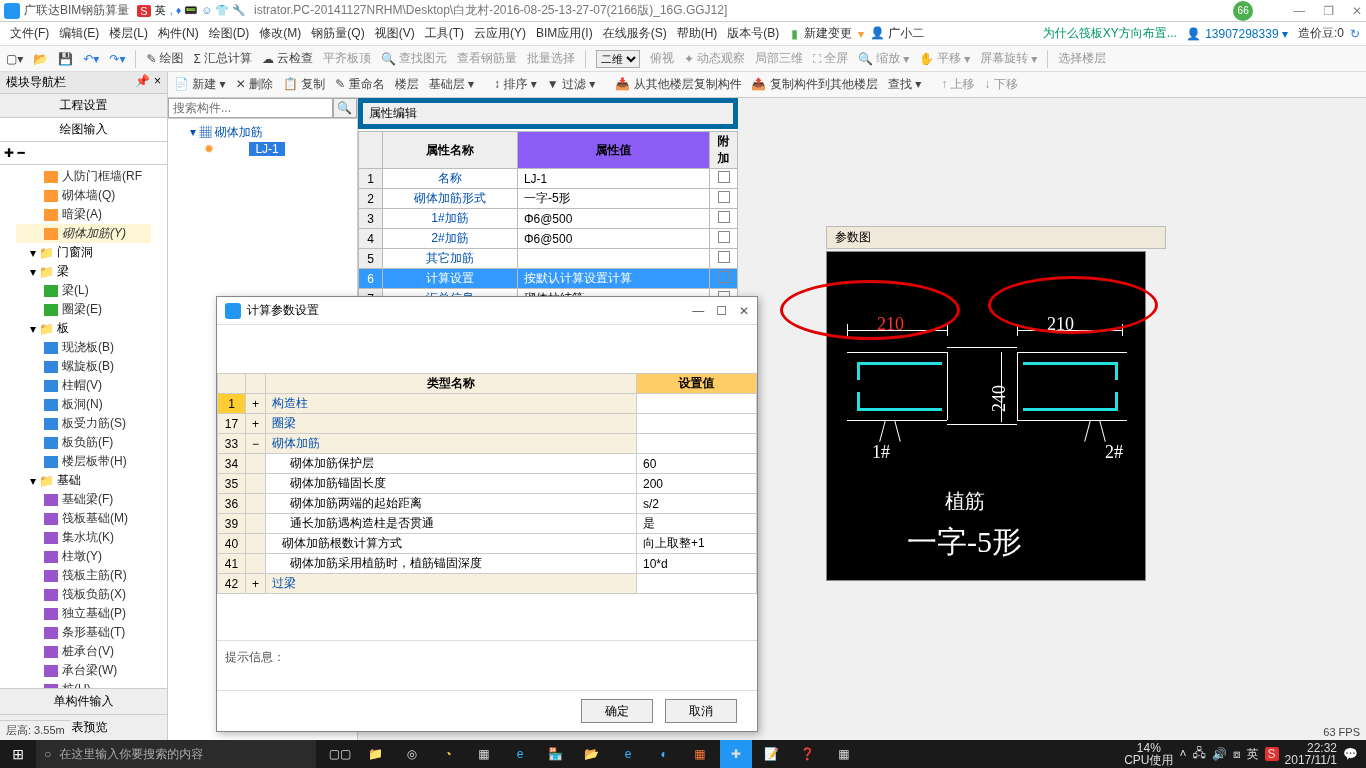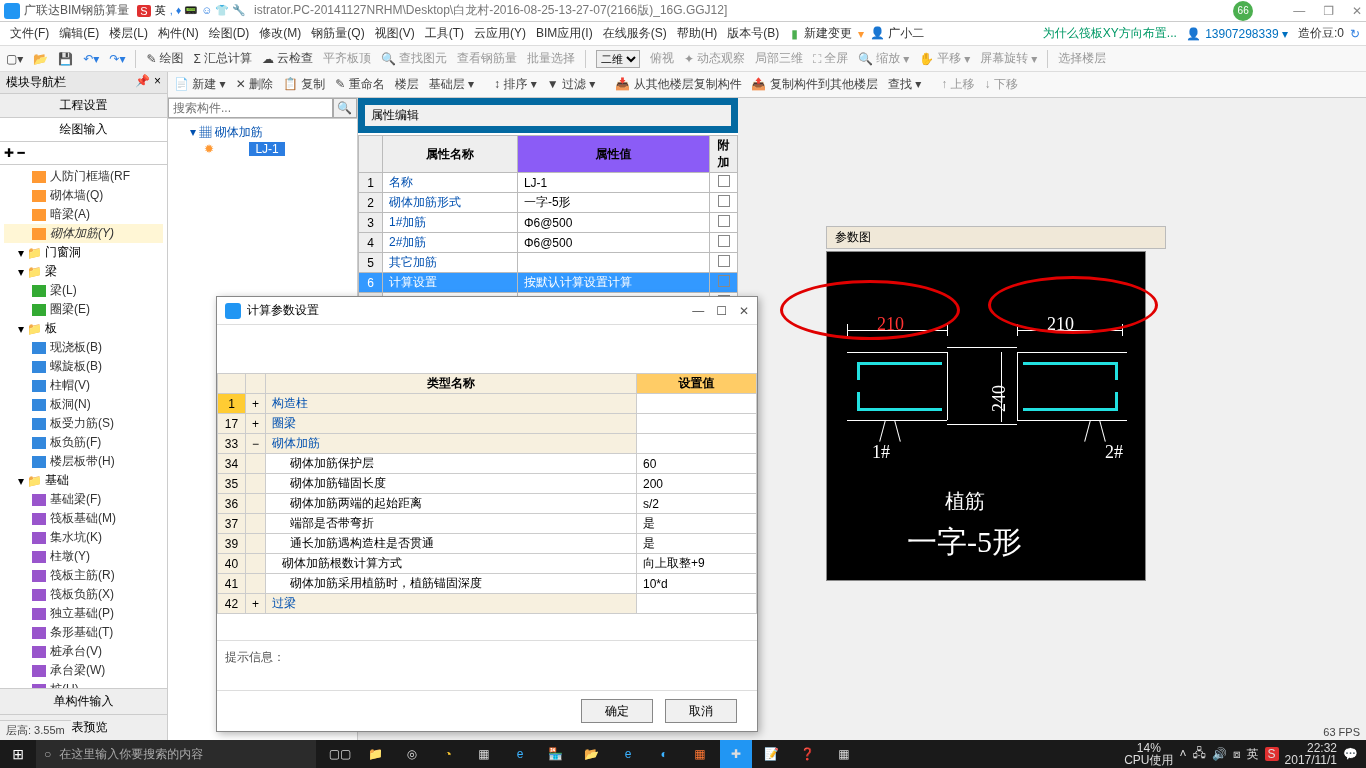--- a/index.html
+++ b/index.html
@@ -27,21 +27,21 @@
 .toolbar { height: 26px; background: #f8f8f8; border-bottom: 1px solid #ddd; display: flex; align-items: center; padding: 0 6px; gap: 10px; color: #444; }
 .toolbar .tb { display: flex; align-items: center; gap: 3px; cursor: pointer; }
 .toolbar .divider { width: 1px; height: 18px; background: #ccc; }
 .toolbar select { border: 1px solid #aaa; height: 18px; font-size: 11px; }
 
 
 .dock { position: absolute; left: 0; top: 72px; width: 168px; bottom: 28px; background: #f4f4f4; border-right: 1px solid #ccc; display: flex; flex-direction: column; }
 .dock-hdr { background: #e8e8e8; padding: 2px 6px; border-bottom: 1px solid #ccc; display: flex; justify-content: space-between; }
 .dock-tab { text-align: center; padding: 3px; background: #eee; border-bottom: 1px solid #ccc; cursor: pointer; }
 .dock-tab.active { background: #fff; }
-.tree { flex: 1; overflow: auto; background: #fff; padding: 2px 4px; }
+.tree { flex: 1; overflow: auto; background: #fff; padding: 2px 16px; }
 .tree-item { padding: 1px 4px 1px 28px; color: #333; white-space: nowrap; cursor: pointer; display: flex; align-items: center; gap: 4px; }
 .tree-item.sel { background: #fff6d5; font-style: italic; }
 .tree-group { padding: 1px 4px 1px 14px; display: flex; align-items: center; gap: 3px; }
 .tree-ico { width: 14px; height: 12px; display: inline-block; }
 .dock-bottom { }
 .dock-bottom .bt { text-align: center; padding: 4px; background: #eee; border-top: 1px solid #ccc; }
 
 
 .mid-tree { position: absolute; left: 168px; top: 98px; width: 190px; bottom: 28px; background: #fff; border-right: 1px solid #ccc; }
 .mid-search { display: flex; border-bottom: 1px solid #ccc; }
@@ -49,27 +49,27 @@
 .mid-search button { width: 24px; border: 1px solid #aaa; background: #f0f0f0; }
 .mid-body { padding: 4px; }
 .mid-node { padding: 1px 4px 1px 18px; color: #0050b0; }
 .mid-node.sel { background: #2b7de1; color: #fff; display: inline-block; padding: 0 6px; margin-left: 32px; }
 
 
 .toolbar2 { position: absolute; left: 168px; top: 72px; right: 0; height: 26px; background: #f8f8f8; border-bottom: 1px solid #ccc; display: flex; align-items: center; padding: 0 6px; gap: 10px; color: #444; }
 
 
 .prop-panel { position: absolute; left: 358px; top: 98px; width: 380px; background: #fff; }
-.prop-title { background: #f0f0f0; border: 7px solid #0369a1; padding: 2px 6px; }
+.prop-title { background: #f0f0f0; border: 5px solid #0369a1; padding: 2px 6px; }
 .prop-table { border-collapse: collapse; width: 100%; margin-top: 2px; }
 .prop-table th, .prop-table td { border: 1px solid #bbb; padding: 1px 6px; height: 18px; text-align: left; }
 .prop-table th { background: #eee; text-align: center; }
 .prop-table th.val { background: #8b5cf6; text-align: center; }
 .prop-table td.num { background: #eee; text-align: center; width: 24px; }
-.prop-table td.name { color: #0050b0; }
+.prop-table td.name { color: #0050b0; text-align: center; }
 .prop-table tr.sel td { background: #3399ff; color: #fff; }
 .prop-table tr.sel td.num { background: #3399ff; }
 .prop-table td.chk { text-align: center; width: 28px; }
 .chkbox { display: inline-block; width: 12px; height: 12px; border: 1px solid #888; }
 
 
 .diagram-wrap { position: absolute; right: 200px; top: 200px; width: 340px; margin-top: 26px; }
 .diagram-title { background: #f0e8d8; border: 1px solid #bbb; padding: 2px 8px; }
 .diagram { background: #000; border: 1px solid #888; width: 320px; height: 330px; margin-top: 2px; position: relative; }
 .diagram .dim { position: absolute; color: #fff; font-family: serif; font-size: 18px; }
@@ -429,36 +429,30 @@
             <td class="name" style="padding-left:24px">砌体加筋锚固长度</td>
             <td>200</td>
           </tr>
           <tr class="">
             <td class="num">36</td>
             <td class="exp"></td>
             <td class="name" style="padding-left:24px">砌体加筋两端的起始距离</td>
             <td>s/2</td>
           </tr>
           <tr class="">
-            <td class="num">37</td>
-            <td class="exp"></td>
-            <td class="name" style="padding-left:24px">端部是否带弯折</td>
-            <td>是</td>
-          </tr>
-          <tr class="">
             <td class="num">39</td>
             <td class="exp"></td>
             <td class="name" style="padding-left:24px">通长加筋遇构造柱是否贯通</td>
             <td>是</td>
           </tr>
           <tr class="">
             <td class="num">40</td>
             <td class="exp"></td>
             <td class="name" style="padding-left:16px">砌体加筋根数计算方式</td>
-            <td>向上取整+9</td>
+            <td>向上取整+1</td>
           </tr>
           <tr class="">
             <td class="num">41</td>
             <td class="exp"></td>
             <td class="name" style="padding-left:24px">砌体加筋采用植筋时，植筋锚固深度</td>
             <td>10*d</td>
           </tr>
           <tr class="grp">
             <td class="num">42</td>
             <td class="exp">+</td>

